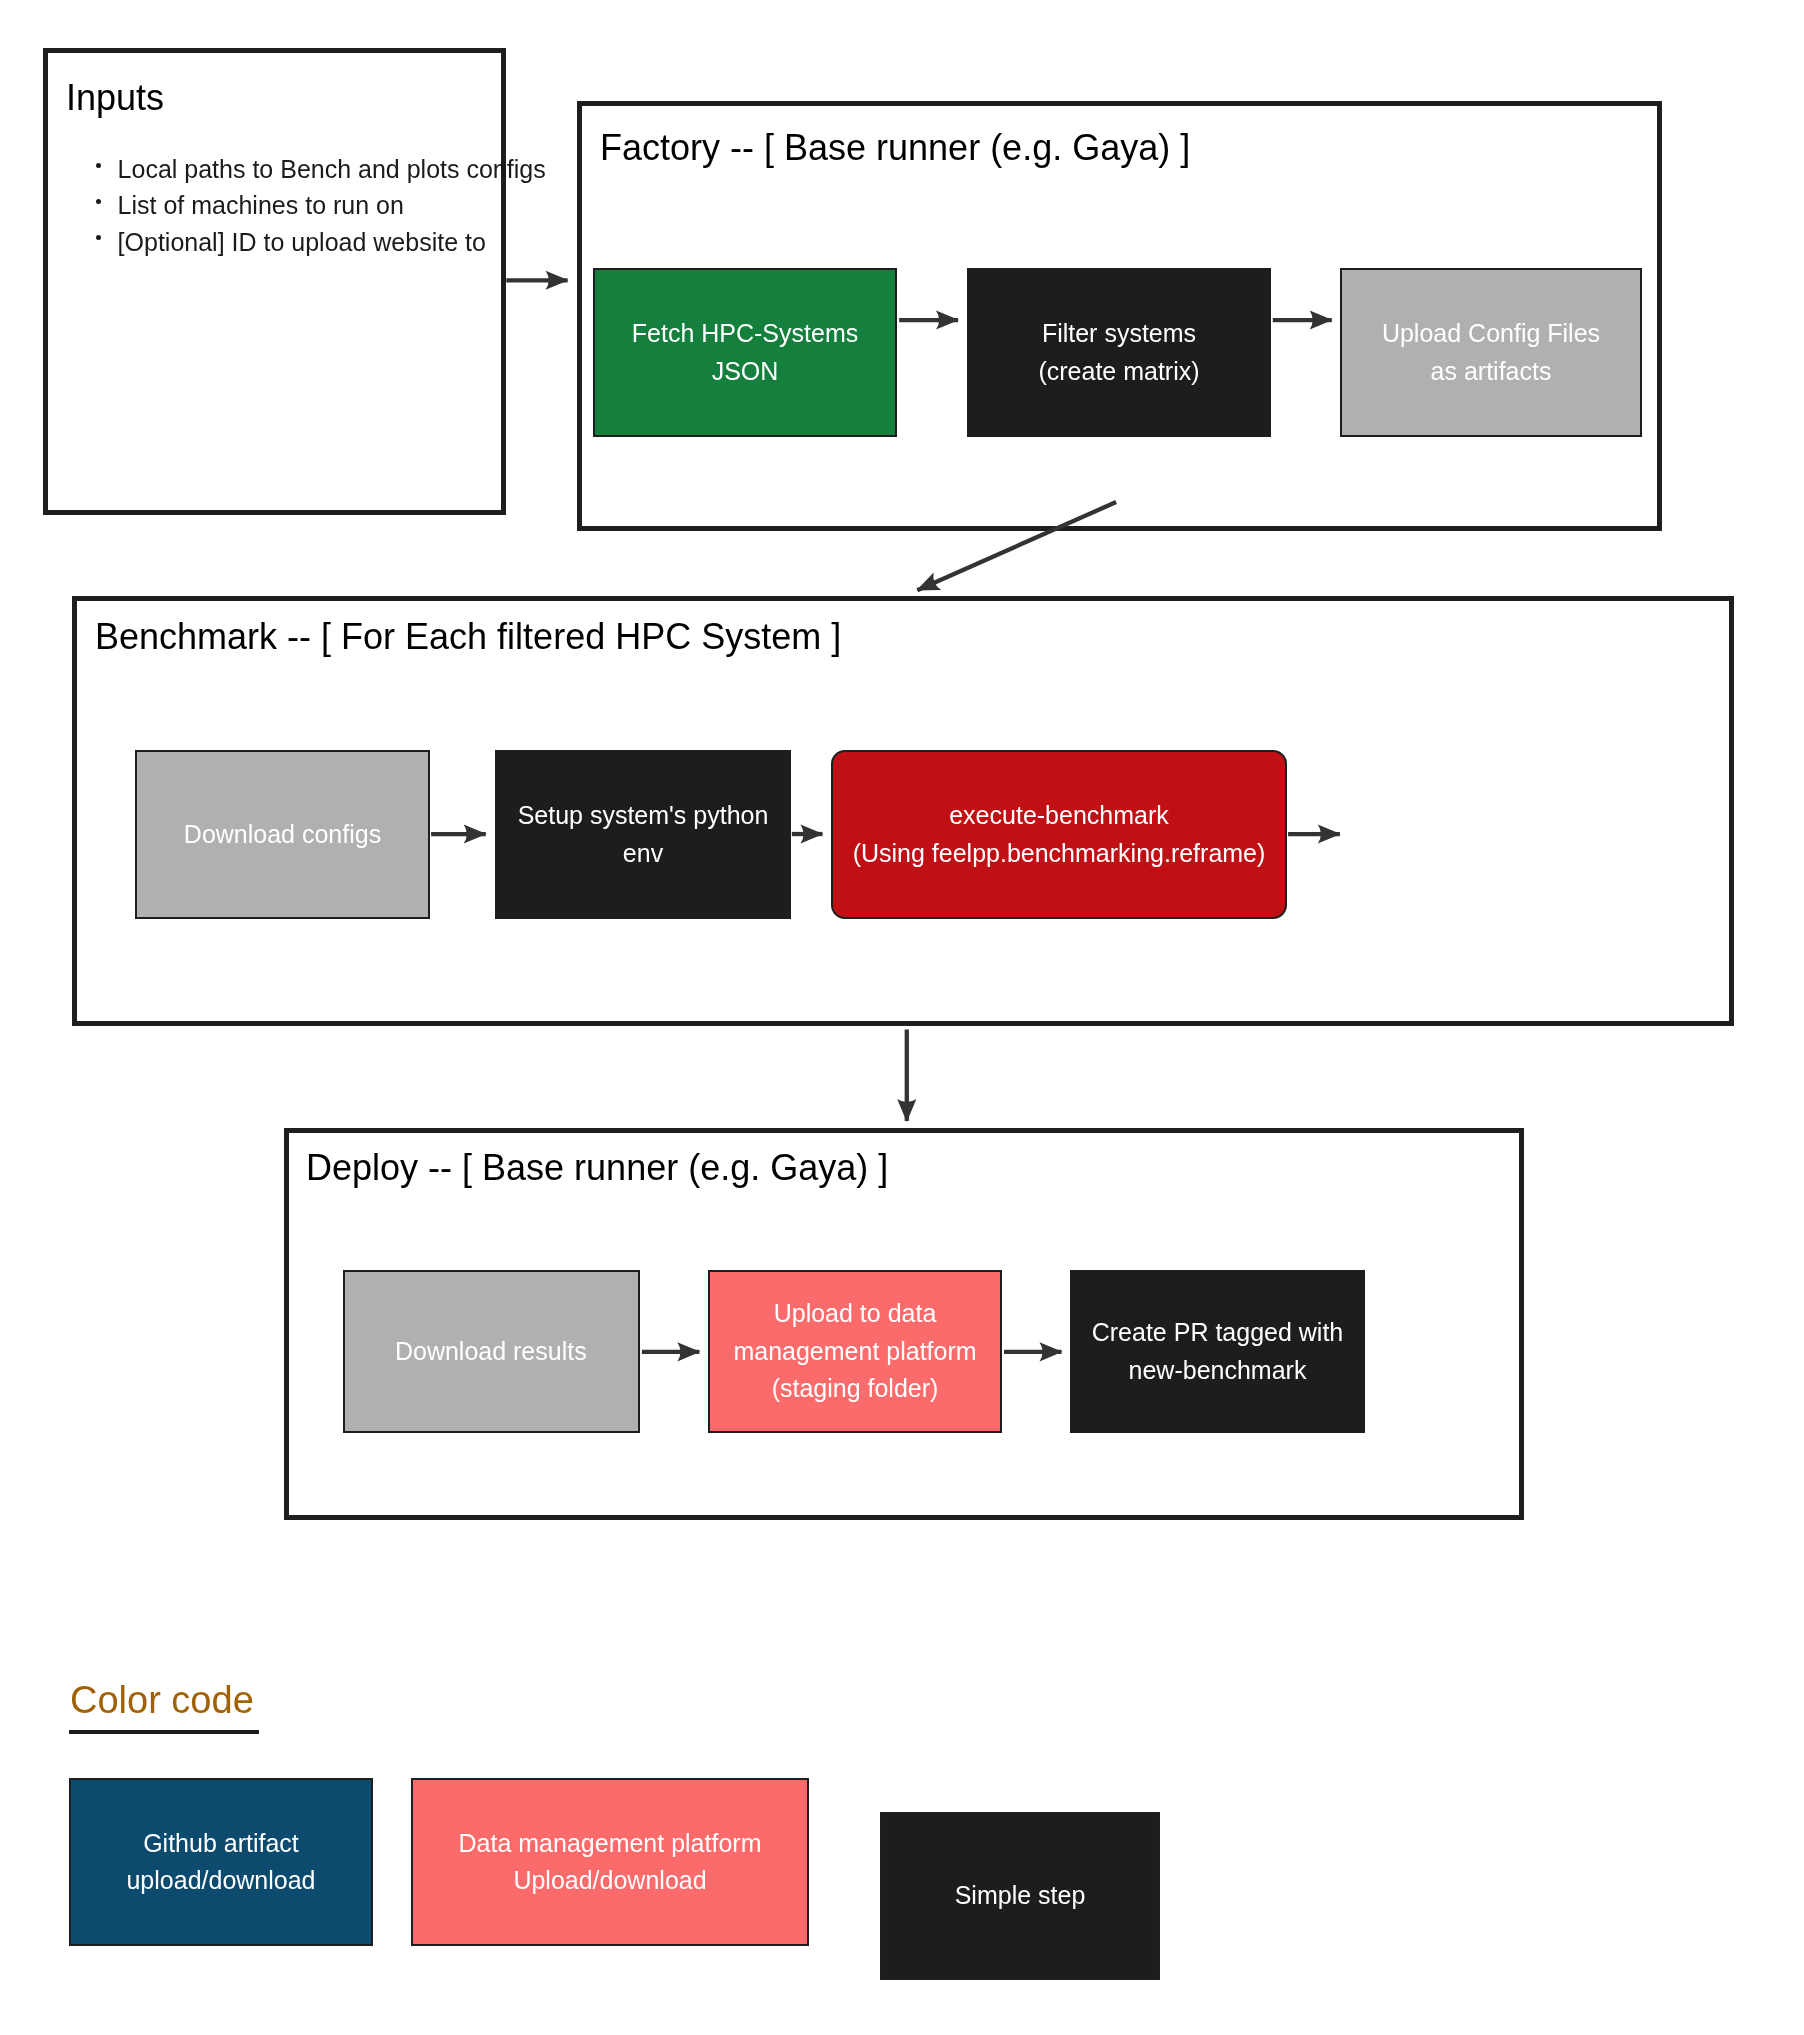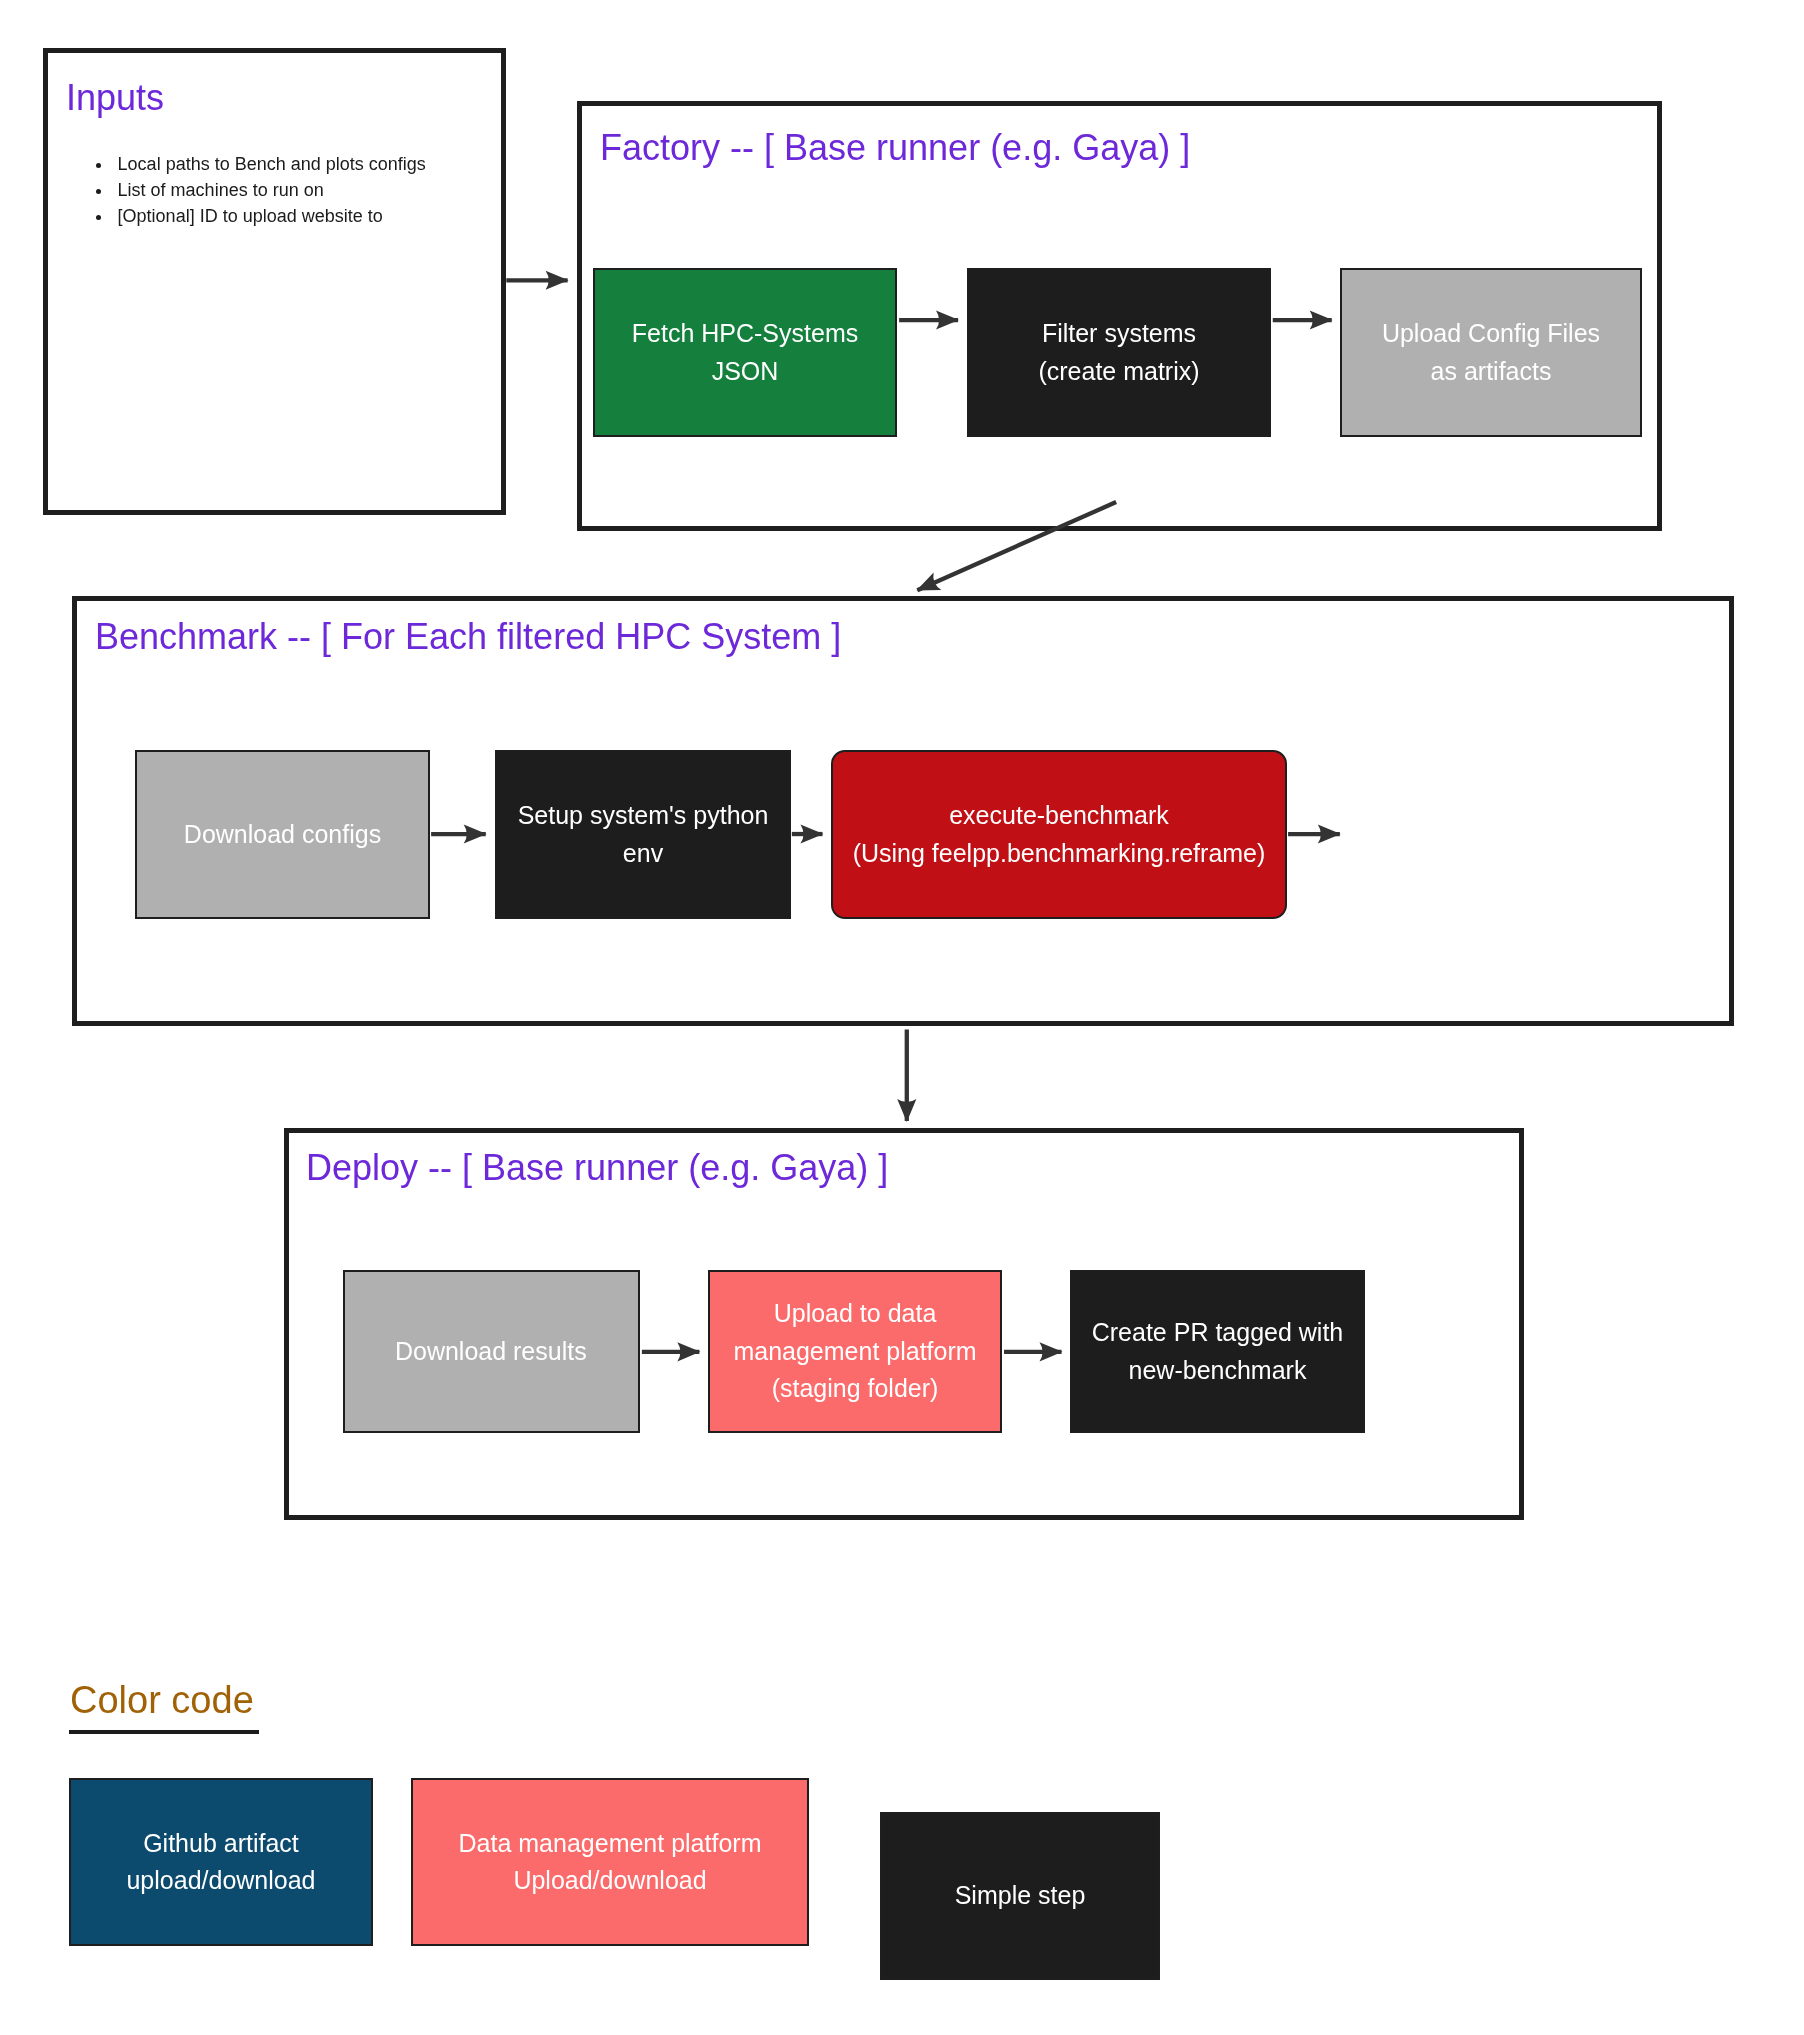--- a/index.html
+++ b/index.html
@@ -18,32 +18,32 @@
   .group {
     position: absolute;
     box-sizing: border-box;
     border: 5.7px solid #1e1e1e;
     background: #ffffff;
   }
   .group-title {
     position: absolute;
     font-size: 36px;
     line-height: 1.2;
-    color: #6d28d9;
+    color: #000000;
     white-space: nowrap;
   }
   .bullets {
     position: absolute;
     left: 48px;
     top: 98px;
   }
   .bullet {
     display: flex;
     align-items: flex-start;
-    font-size: 18px;
+    font-size: 25px;
     line-height: 1.45;
     color: #1b1b1b;
     white-space: nowrap;
   }
   .bullet .dot {
     width: 5.3px;
     height: 5.3px;
     border-radius: 50%;
     background: #1b1b1b;
     margin: 11.5px 16.3px 0 0;

